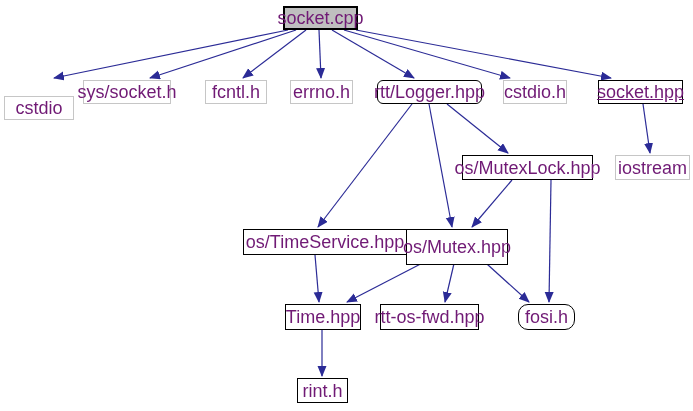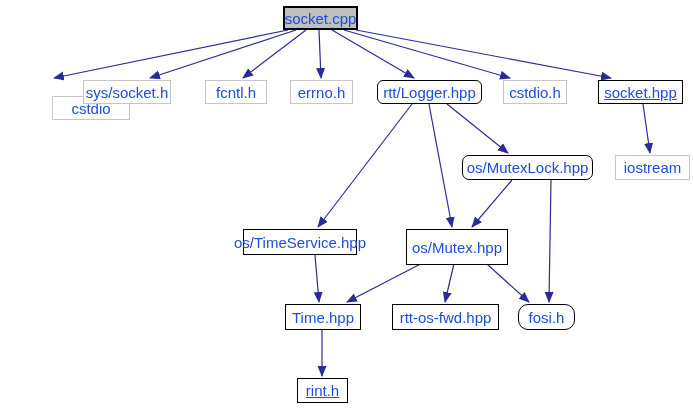--- a/index.html
+++ b/index.html
@@ -23,22 +23,22 @@
     height: 411px;
   }
   .node {
     position: absolute;
     box-sizing: border-box;
     display: flex;
     align-items: center;
     justify-content: center;
     background: #ffffff;
     border: 1px solid #c6c6c6;
-    color: #1d4ed8;
-    font-size: 15px;
+    color: #701a75;
+    font-size: 18px;
     line-height: 1;
     white-space: nowrap;
     cursor: default;
   }
   .node.doc {
     border: 1px solid #000000;
     cursor: pointer;
   }
   .node.root {
     border: 2px solid #000000;
@@ -75,29 +75,29 @@
         <line x1="551" y1="180" x2="549" y2="302" class="edge-line" marker-end="url(#arrowhead)"></line>
         <line x1="315" y1="255" x2="319" y2="302" class="edge-line" marker-end="url(#arrowhead)"></line>
         <line x1="438" y1="255" x2="347" y2="302" class="edge-line" marker-end="url(#arrowhead)"></line>
         <line x1="456" y1="255" x2="445" y2="302" class="edge-line" marker-end="url(#arrowhead)"></line>
         <line x1="477" y1="255" x2="529" y2="302" class="edge-line" marker-end="url(#arrowhead)"></line>
         <line x1="322" y1="330" x2="322" y2="376" class="edge-line" marker-end="url(#arrowhead)"></line>
       </g>
   </svg>
   <div id="node-layer">
       <div class="node root" style="left: 283px; top: 6px; width: 75px; height: 24px;">socket.cpp</div>
-      <div class="node plain" style="left: 4px; top: 96px; width: 78px; height: 24px; margin-left: 48px;">cstdio</div>
+      <div class="node plain" style="left: 4px; top: 96px; width: 70px; height: 24px;">cstdio</div>
       <div class="node plain" style="left: 83px; top: 80px; width: 88px; height: 24px;">sys/socket.h</div>
       <div class="node plain" style="left: 205px; top: 80px; width: 62px; height: 24px;">fcntl.h</div>
       <div class="node plain" style="left: 290px; top: 80px; width: 63px; height: 24px;">errno.h</div>
       <div class="node doc" style="left: 377px; top: 80px; width: 105px; height: 24px; border-radius: 6px;">rtt/Logger.hpp</div>
       <div class="node plain" style="left: 503px; top: 80px; width: 64px; height: 24px;">cstdio.h</div>
       <div class="node doc" style="left: 598px; top: 80px; width: 85px; height: 24px; text-decoration: underline;">socket.hpp</div>
-      <div class="node doc" style="left: 462px; top: 155px; width: 131px; height: 25px; border-radius: 7px;">os/MutexLock.hpp</div>
+      <div class="node doc" style="left: 462px; top: 155px; width: 131px; height: 25px;">os/MutexLock.hpp</div>
       <div class="node plain" style="left: 615px; top: 155px; width: 75px; height: 25px;">iostream</div>
-      <div class="node doc" style="left: 243px; top: 229px; width: 114px; height: 26px;">os/TimeService.hpp</div>
+      <div class="node doc" style="left: 243px; top: 229px; width: 164px; height: 26px;">os/TimeService.hpp</div>
       <div class="node doc" style="left: 406px; top: 229px; width: 102px; height: 36px;">os/Mutex.hpp</div>
       <div class="node doc" style="left: 285px; top: 304px; width: 76px; height: 26px;">Time.hpp</div>
-      <div class="node doc" style="left: 392px; top: 304px; width: 107px; height: 26px;">rtt-os-fwd.hpp</div>
+      <div class="node doc" style="left: 380px; top: 304px; width: 99px; height: 26px;">rtt-os-fwd.hpp</div>
       <div class="node doc" style="left: 518px; top: 304px; width: 57px; height: 26px; border-radius: 10px;">fosi.h</div>
-      <div class="node doc" style="left: 297px; top: 378px; width: 51px; height: 25px; text-decoration: underline;">rint.h</div>
+      <div class="node doc" style="left: 297px; top: 378px; width: 51px; height: 25px;">rint.h</div>
     </div>
 </div>
 
 </body></html>

